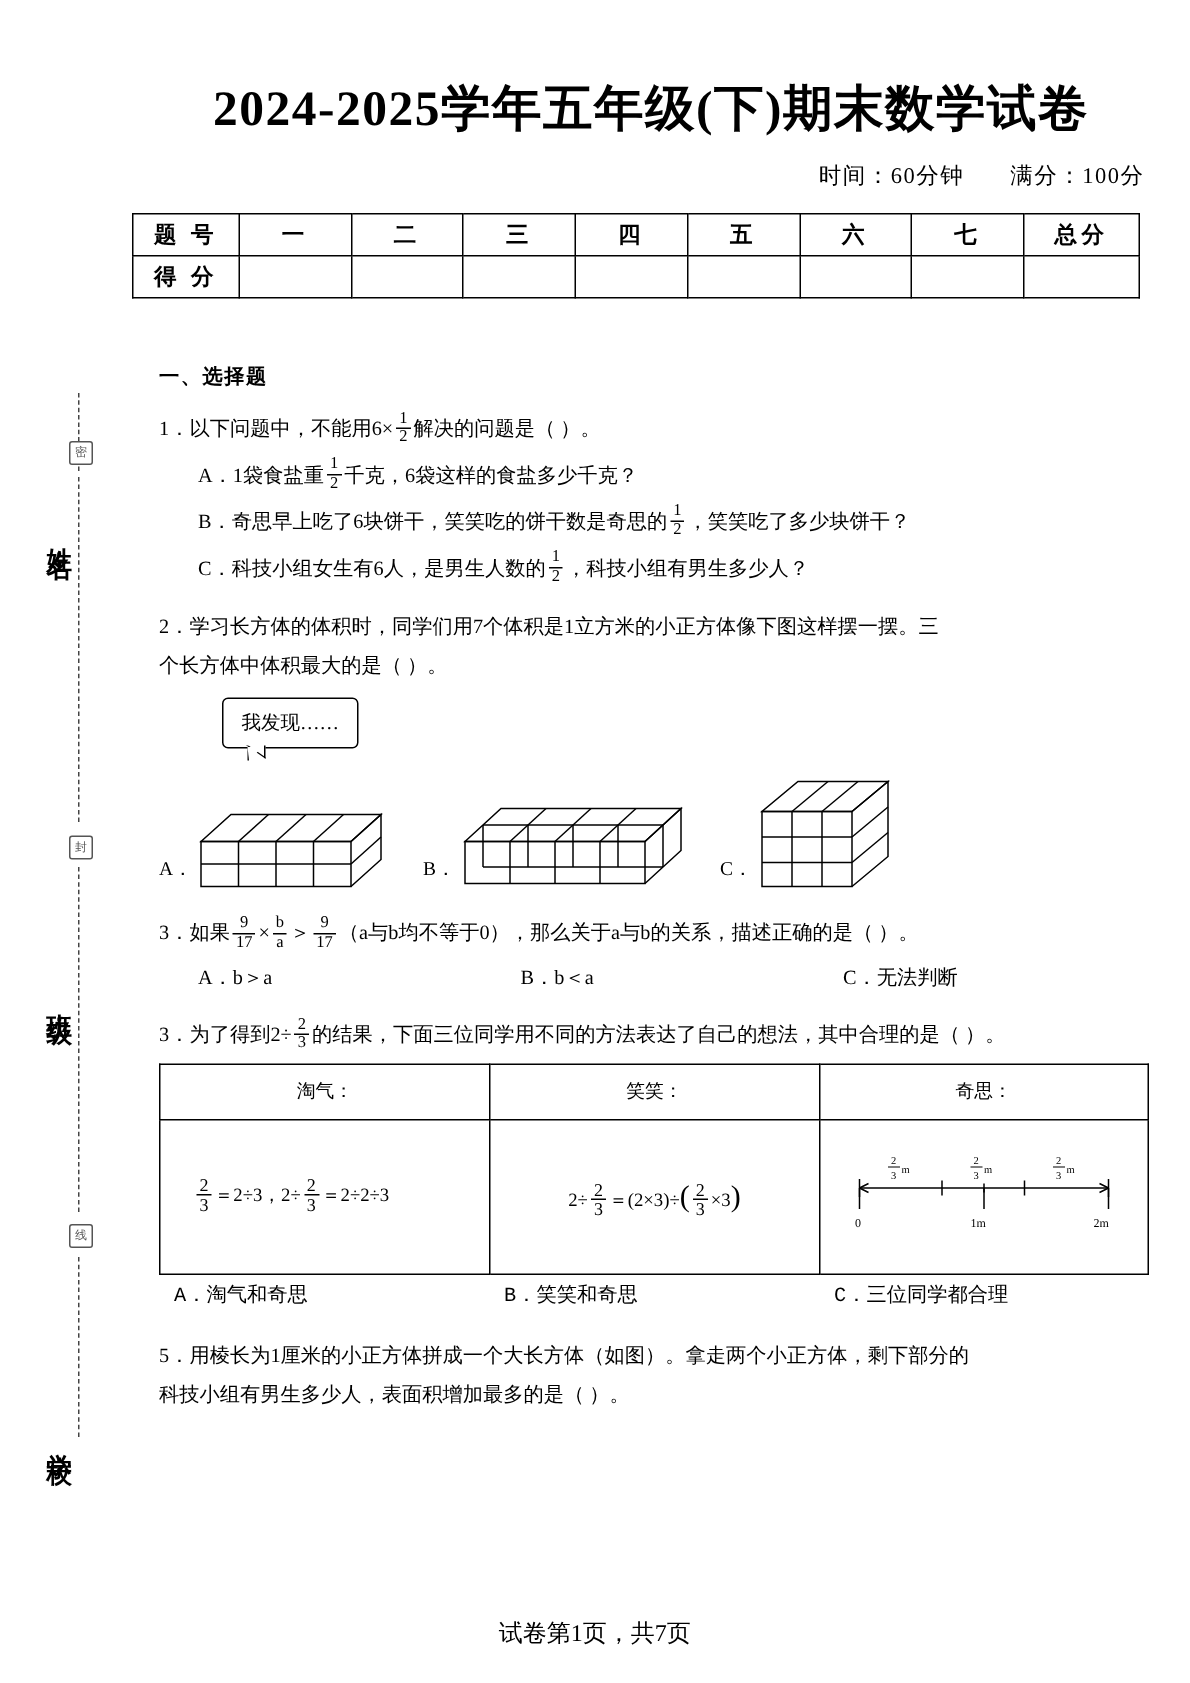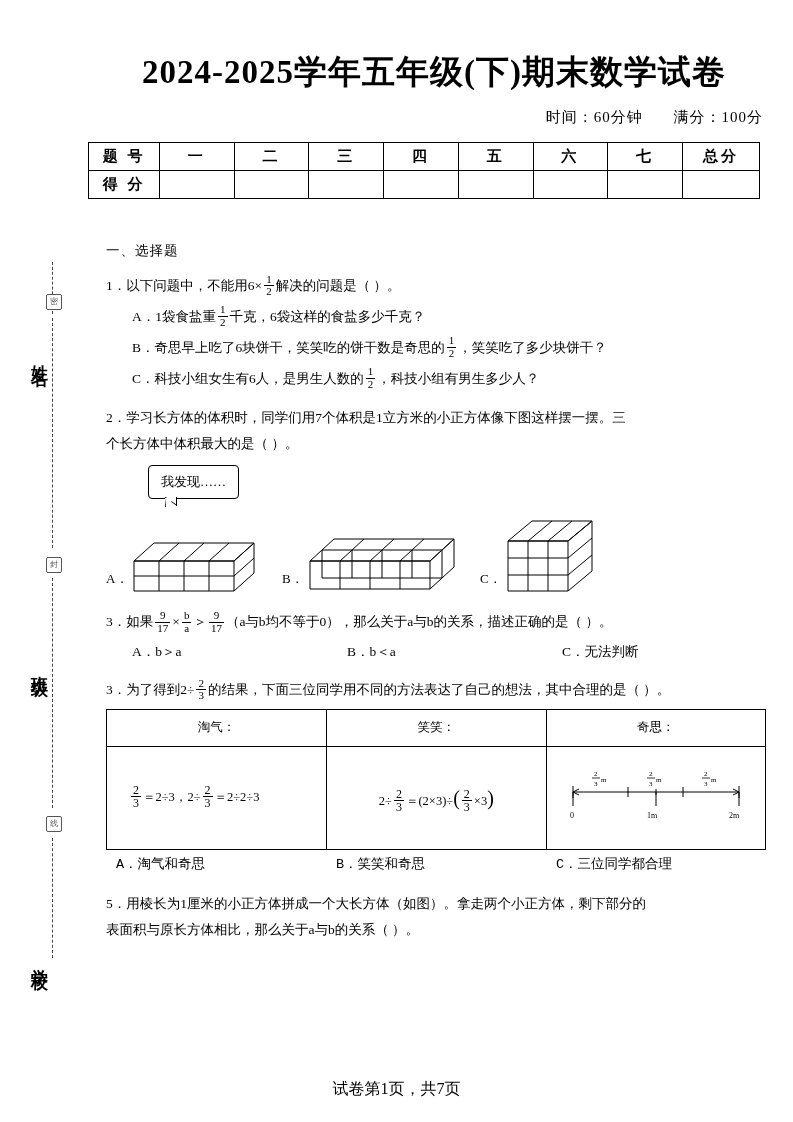--- a/index.html
+++ b/index.html
@@ -49,21 +49,21 @@
   }
   .score-table td{
     border:1px solid #000;height:25px;text-align:center;
     font-size:15px;font-weight:bold;letter-spacing:3px;
   }
   .score-table td.head{width:68px;}
   .score-table td.total{width:74px;}
 
   
   .content{position:absolute;left:106px;top:238px;width:660px;font-size:13.5px;line-height:1.9;}
-  .sec-title{font-weight:normal;font-size:13.5px;margin-bottom:6px;letter-spacing:1px;}
+  .sec-title{font-weight:bold;font-size:13.5px;margin-bottom:6px;letter-spacing:1px;}
   .q{margin-top:9px;}
   .opt{margin-left:26px;margin-top:5px;}
   .opts-row{display:flex;margin-top:4px;}
   .opts-row>div{flex:0 0 auto;}
 
   
   .frac{display:inline-flex;flex-direction:column;vertical-align:middle;
         text-align:center;font-size:11px;line-height:1.05;margin:0 2px;position:relative;top:-1px;}
   .frac .num{border-bottom:1px solid #000;padding:0 2px;}
   .frac .den{padding:0 2px;}
@@ -341,19 +341,19 @@
       </table>
 
     <div class="opts-row" style="margin-top:2px;margin-left:10px;font-family:Liberation Mono, monospace;">
       <div style="width:220px;">A．淘气和奇思</div>
       <div style="width:220px;">B．笑笑和奇思</div>
       <div>C．三位同学都合理</div>
     </div>
 
     <div class="q" style="margin-top:14px;">
       <div>5．用棱长为1厘米的小正方体拼成一个大长方体（如图）。拿走两个小正方体，剩下部分的</div>
-      <div>表面积与原长方体相比，那么关于a与b的关系（     ）。</div>
+      <div>科技小组有男生多少人，表面积增加最多的是（     ）。</div>
     </div>
 
   </div>
 
   <div class="footer">试卷第1页，共7页</div>
 </div>
 
 </body></html>

